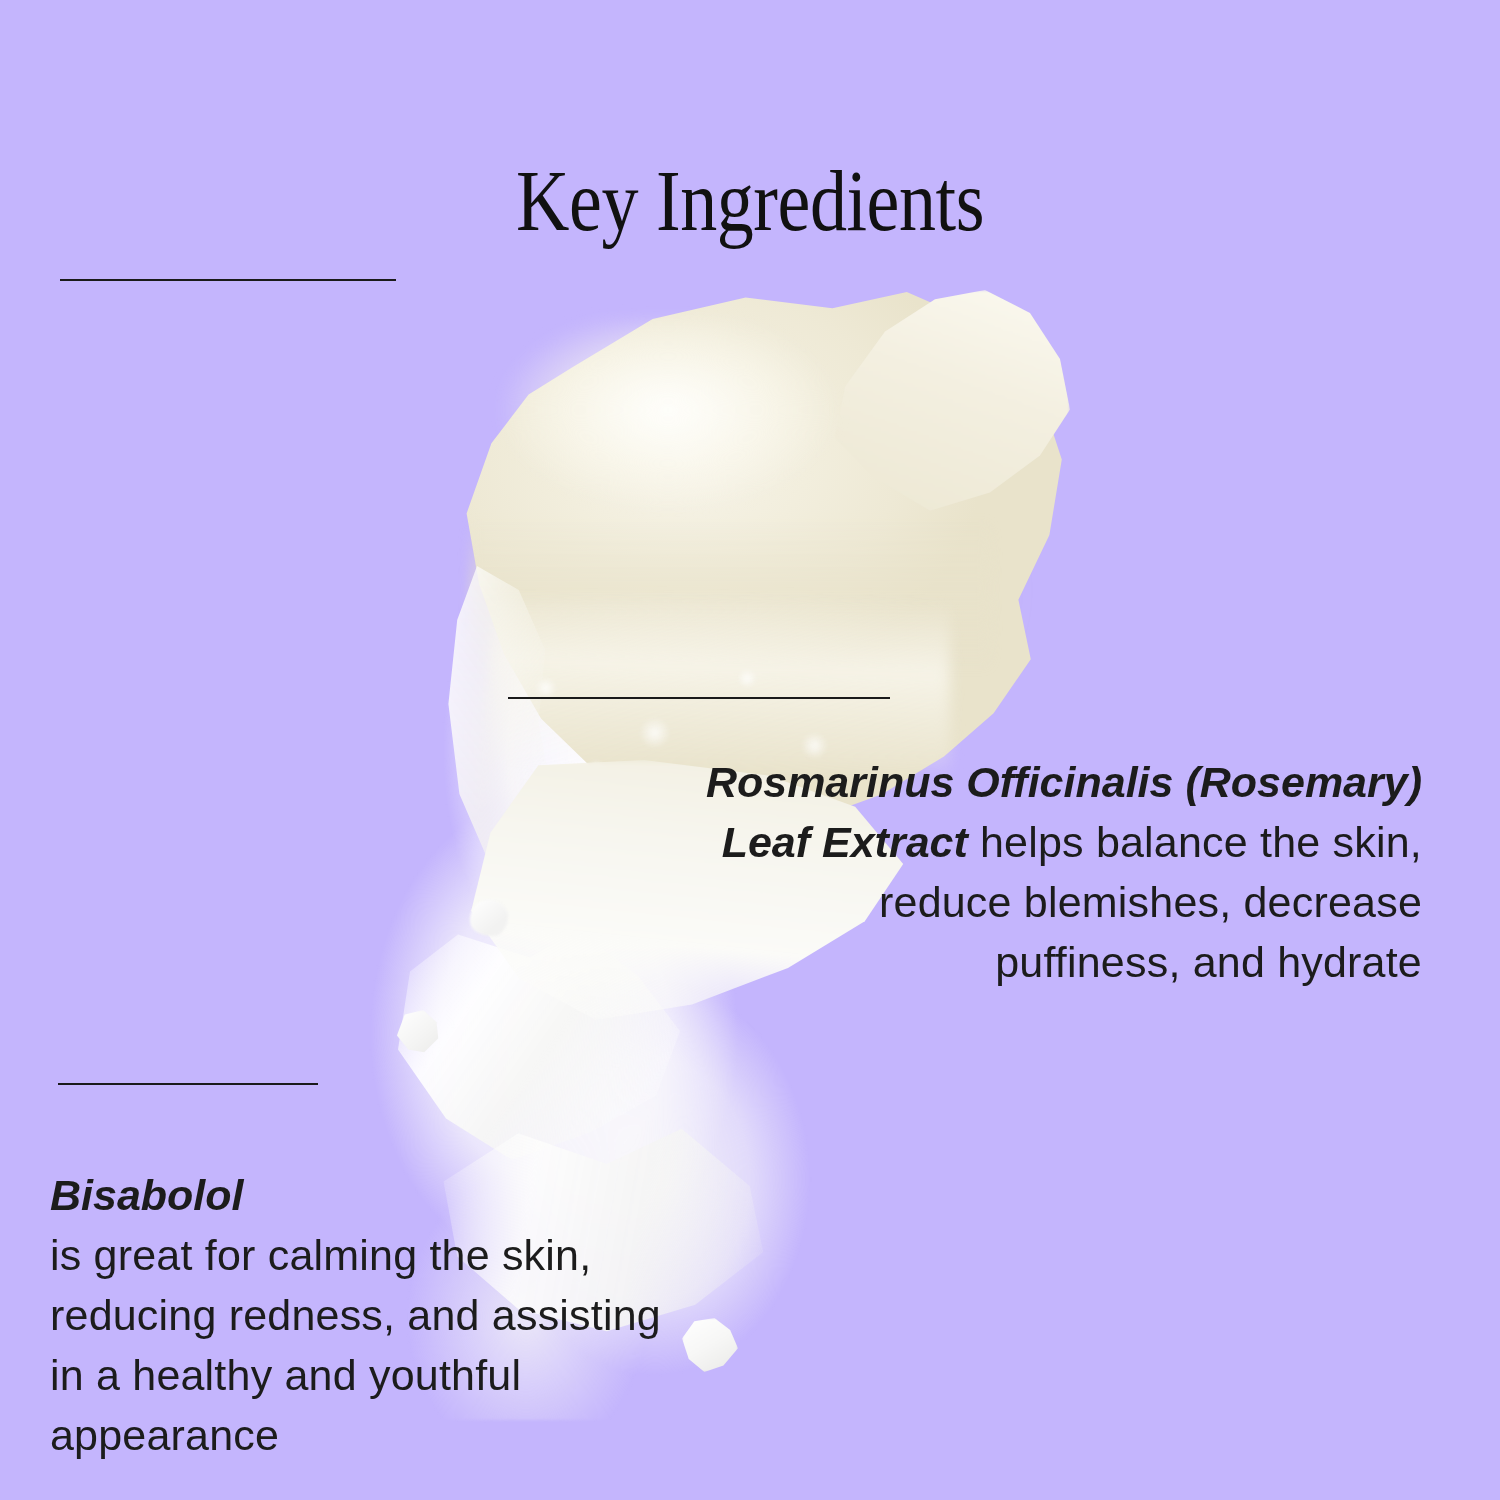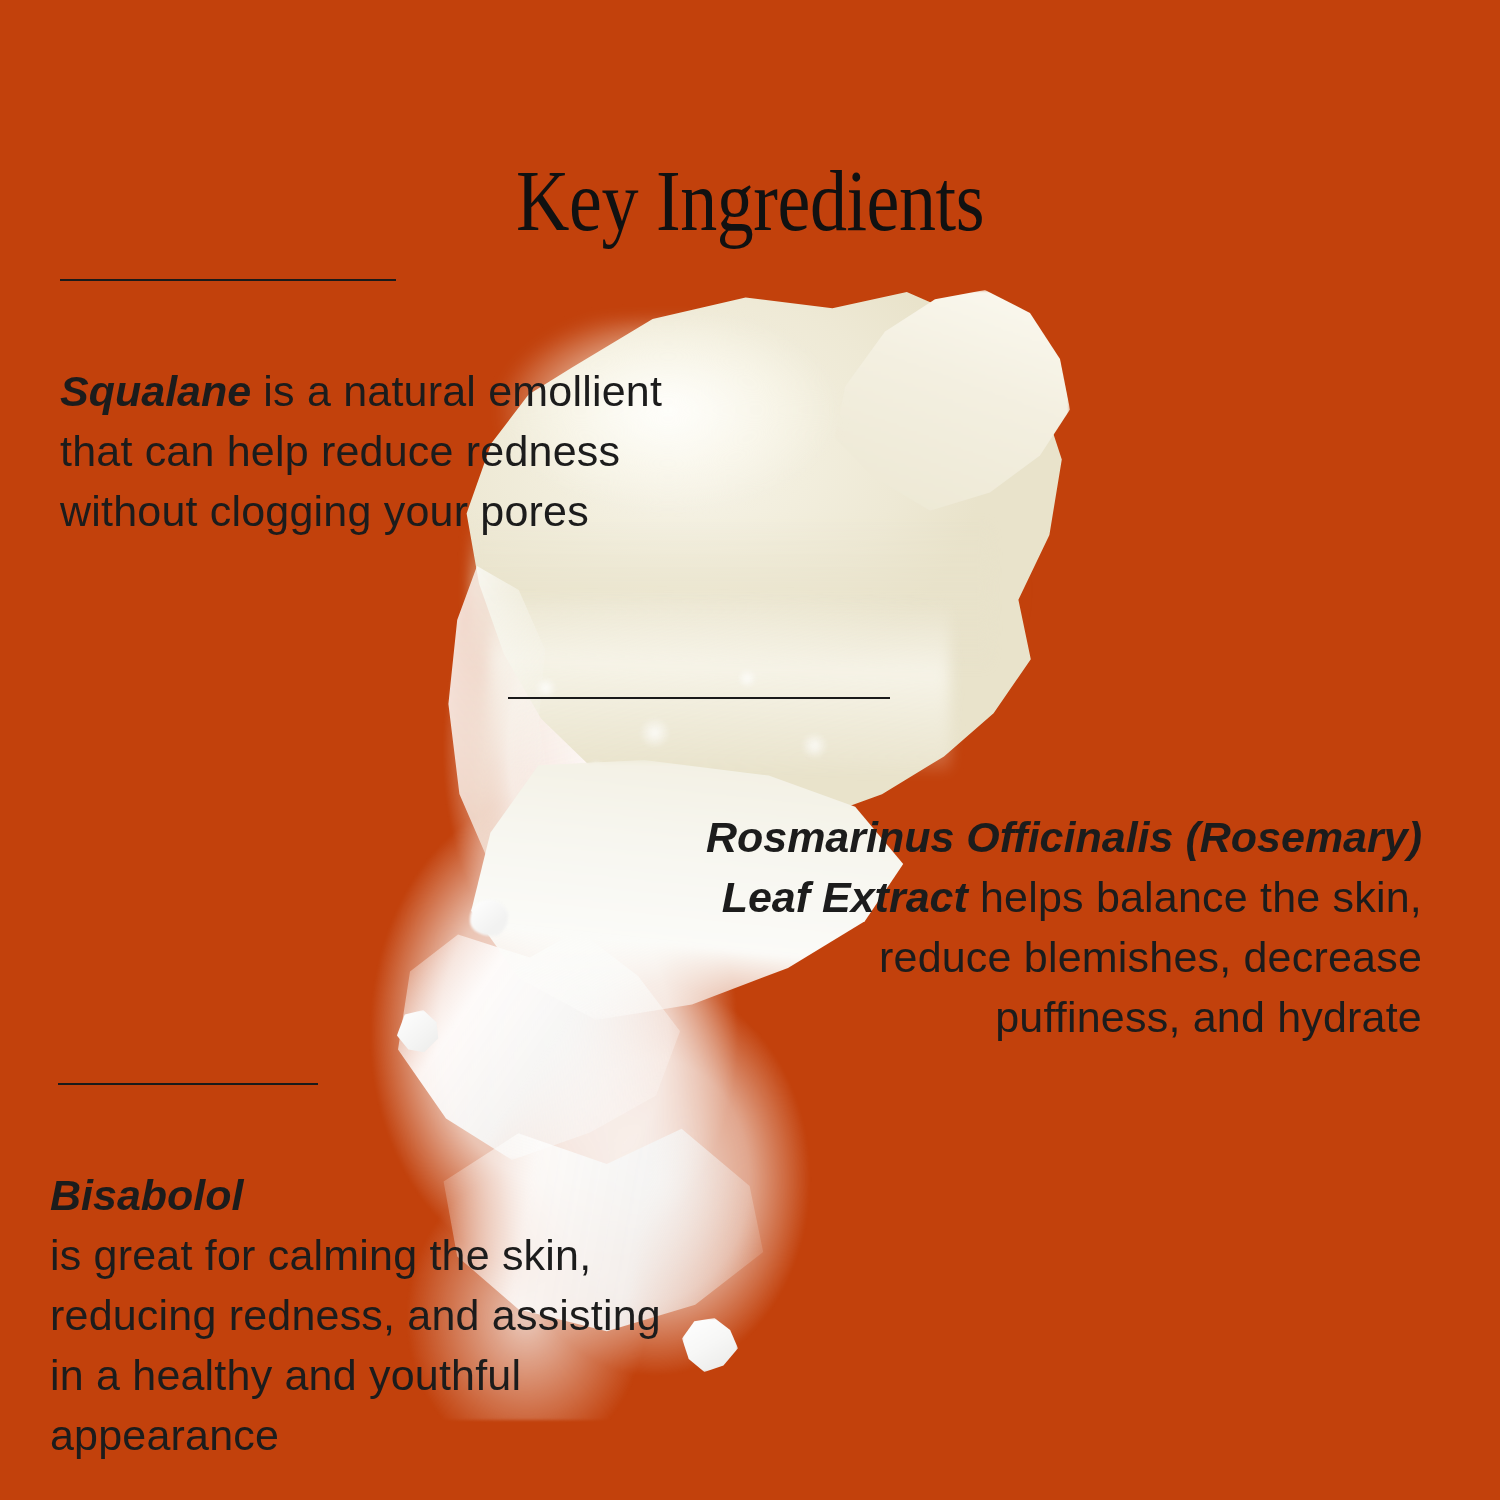--- a/index.html
+++ b/index.html
@@ -11,21 +11,21 @@
     height: 1500px;
     background: #f2f2f1;
     font-family: "Liberation Sans", sans-serif;
     overflow: hidden;
   }
 
   #canvas {
     position: relative;
     width: 1500px;
     height: 1500px;
-    background: #c2410c;
+    background: #c4b5fd;
     overflow: hidden;
   }
 
   
   .photo-layer {
     position: absolute;
     inset: 0;
     pointer-events: none;
   }
 
@@ -234,21 +234,21 @@
     white-space: pre-line;
   }
   .block b,
   .block .lead {
     font-weight: 700;
     font-style: italic;
     letter-spacing: 0px;
   }
 
   .block-1 { left: 60px;  top: 318px;  width: 880px;  text-align: left; }
-  .block-2 { left: 440px; top: 764px;  width: 982px;  text-align: right; }
+  .block-2 { left: 440px; top: 709px;  width: 982px;  text-align: right; }
   .block-3 { left: 50px;  top: 1122px; width: 880px;  text-align: left; }
 </style>
 </head>
 <body>
 
 <div id="canvas">
 
   <div class="photo-layer">
     <div class="blob-shadow"></div>
     <div class="smear-base"></div>
@@ -263,23 +263,20 @@
     <div class="blob-left-crust"></div>
     <div class="blob-tail"></div>
     <div class="crumb-3"></div>
     <div class="crumb-2"></div>
     <div class="crumb-1"></div>
   </div>
 
   <h1 class="page-title">Key Ingredients</h1>
 
   <div class="rule rule-1"></div>
-  <p class="block block-1"><span class="lead">Squalane</span><span class="block-body"> is a natural emollient
-that can help reduce redness
-without clogging your pores</span></p>
 
   <div class="rule rule-2"></div>
   <p class="block block-2"><span class="lead">Rosmarinus Officinalis (Rosemary)
 Leaf Extract</span><span class="block-body"> helps balance the skin,
 reduce blemishes, decrease
 puffiness, and hydrate</span></p>
 
   <div class="rule rule-3"></div>
   <p class="block block-3"><span class="lead">Bisabolol</span><span class="block-body">
 is great for calming the skin,

